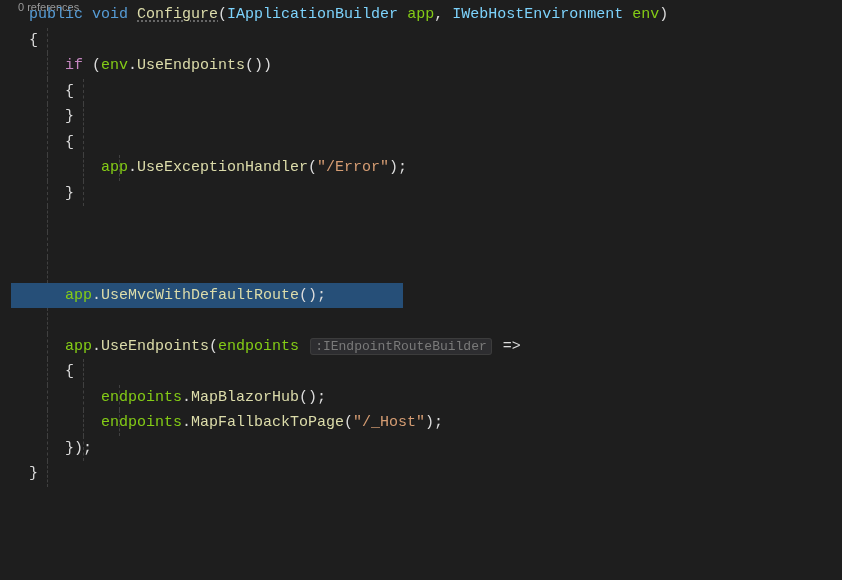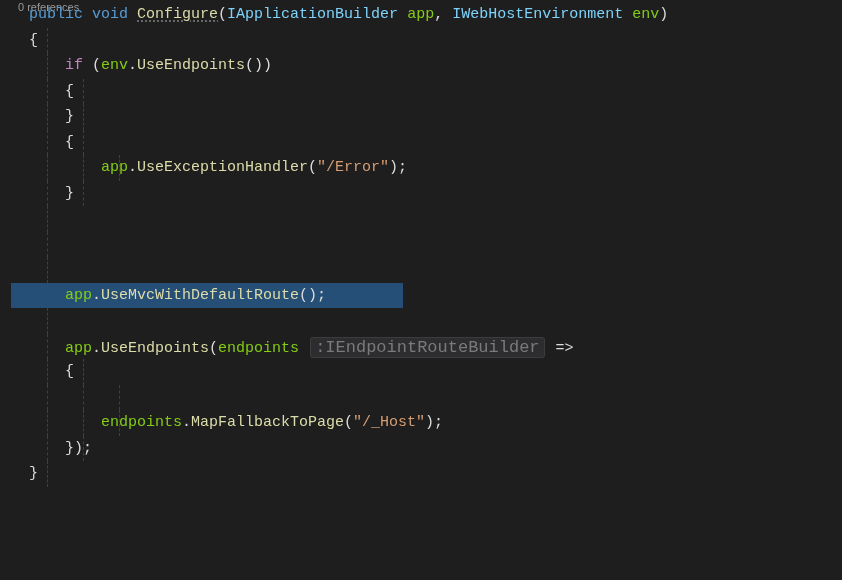--- a/index.html
+++ b/index.html
@@ -51,21 +51,21 @@
     }
     .kw { color: #569cd6; }
     .type { color: #7dd3fc; }
     .method { color: #dcdcaa; }
     .ident { color: #84cc16; }
     .string { color: #d69d73; }
     .punct { color: #dcdcdc; }
     .ctrl { color: #c586c0; font-family: Liberation Mono, monospace; }
     .hint {
       color: #7a7a7a;
-      font-size: 17px;
+      font-size: 13px;
       background: #2d2d30;
       border: 1px solid #3c3c3c;
       padding: 0 4px;
       border-radius: 3px;
       margin: 6px 2px;
     }
     .guide {
       position: absolute;
       border-left: 1px dashed #404040;
       top: 0;
@@ -116,20 +116,20 @@
   <div class="code-line"><span class="guide guide1"></span></div>
 
   <div class="code-line"><span class="highlighted-full" style="width:392px;"></span><span class="guide guide1"></span><span class="content"><span class="highlighted"><span>    </span><span class="ident">app</span><span class="punct">.</span><span class="method">UseMvcWithDefaultRoute</span><span class="punct">();</span></span></span></div>
 
   <div class="code-line"><span class="guide guide1"></span></div>
 
   <div class="code-line"><span class="guide guide1"></span><span class="content"><span>    </span><span class="ident">app</span><span class="punct">.</span><span class="method">UseEndpoints</span><span class="punct">(</span><span class="ident">endpoints</span> <span class="hint">:IEndpointRouteBuilder</span><span class="punct"> =&gt;</span></span></div>
 
   <div class="code-line"><span class="guide guide1"></span><span class="guide guide2"></span><span class="content punct">    {</span></div>
 
-  <div class="code-line"><span class="guide guide1"></span><span class="guide guide2"></span><span class="guide guide3"></span></div>
+  <div class="code-line"><span class="guide guide1"></span><span class="guide guide2"></span><span class="guide guide3"></span><span class="content"><span>        </span><span class="ident">endpoints</span><span class="punct">.</span><span class="method">MapBlazorHub</span><span class="punct">();</span></span></div>
 
   <div class="code-line"><span class="guide guide1"></span><span class="guide guide2"></span><span class="guide guide3"></span><span class="content"><span>        </span><span class="ident">endpoints</span><span class="punct">.</span><span class="method">MapFallbackToPage</span><span class="punct">(</span><span class="string">"/_Host"</span><span class="punct">);</span></span></div>
 
   <div class="code-line"><span class="guide guide1"></span><span class="guide guide2"></span><span class="content punct">    });</span></div>
 
   <div class="code-line"><span class="guide guide1"></span><span class="content punct">}</span></div>
 </div>
 
 </body></html>

